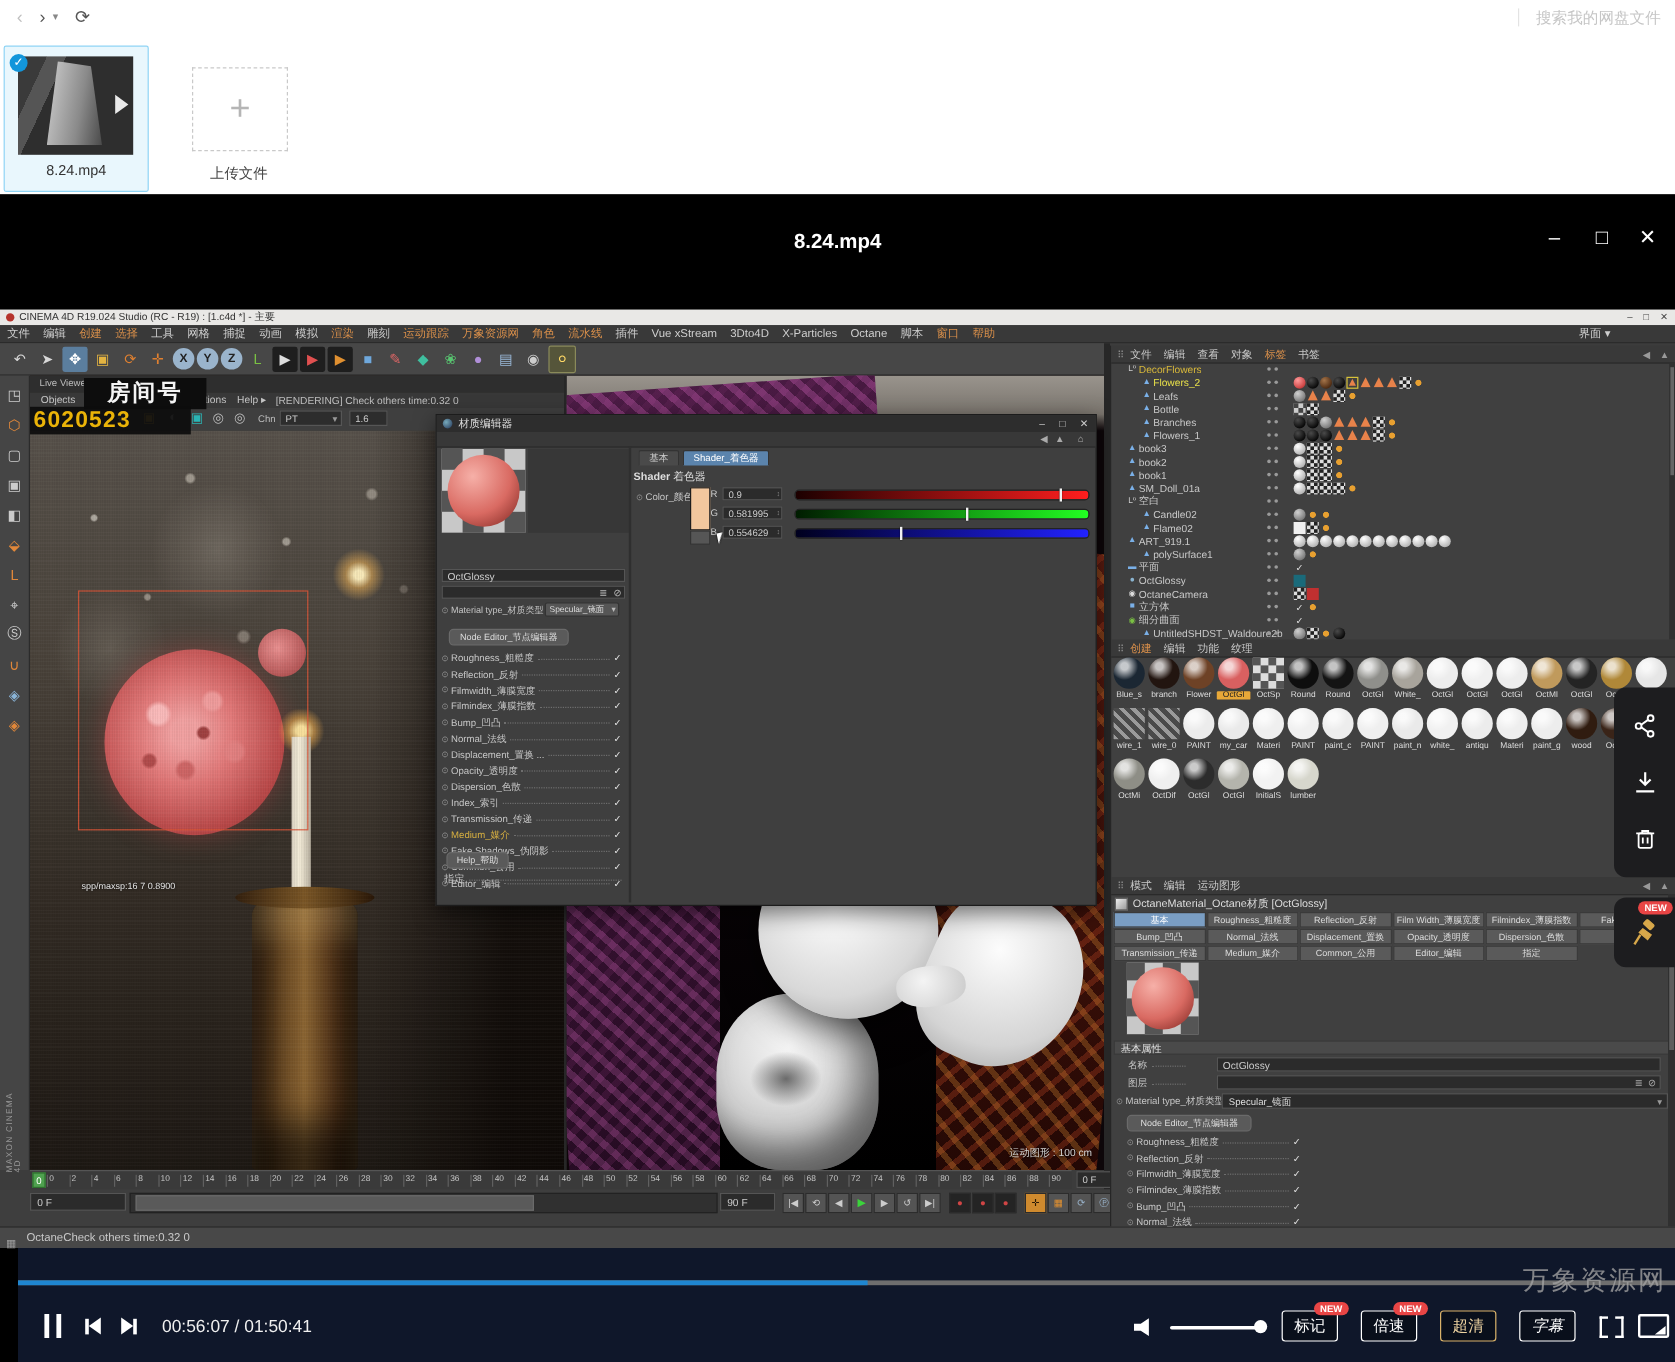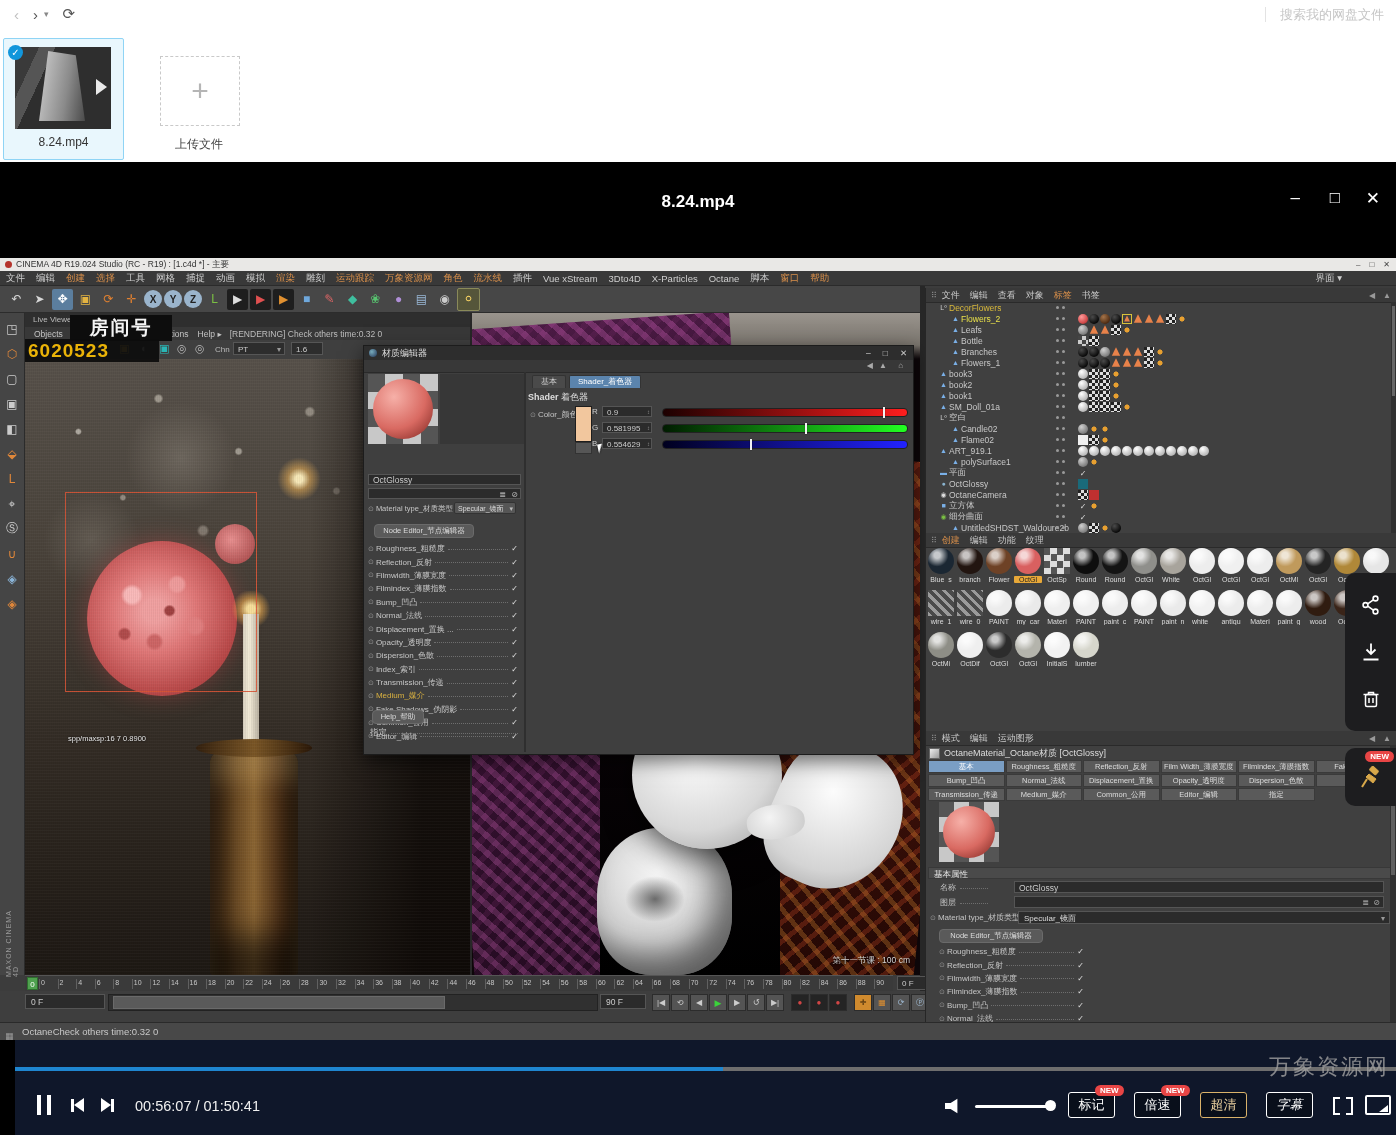--- a/index.html
+++ b/index.html
@@ -494,21 +494,21 @@
     </div>
 
     <div class="abs" id="vpr">
       <div class="topband"></div>
       <div class="purple"></div>
       <div class="redcloth"></div>
       <div class="wedge"></div>
       <div class="skull"></div>
       <div class="head"></div>
       <div class="hand"></div>
-      <span id="gridlabel">第十一节课 : 100 cm</span>
+      <span id="gridlabel">运动图形 : 100 cm</span>
     </div>
     <div class="abs vdiv" style="left:470px;top:55px;width:2px;height:662px;"></div>
     <div class="abs vdiv" style="left:920px;top:28px;width:5px;height:736px;"></div>
 
     <div class="abs" id="ruler">
       <div id="ticks">
 
       <span class="tick">0</span>
           <span class="tick">2</span>
           <span class="tick">4</span>

